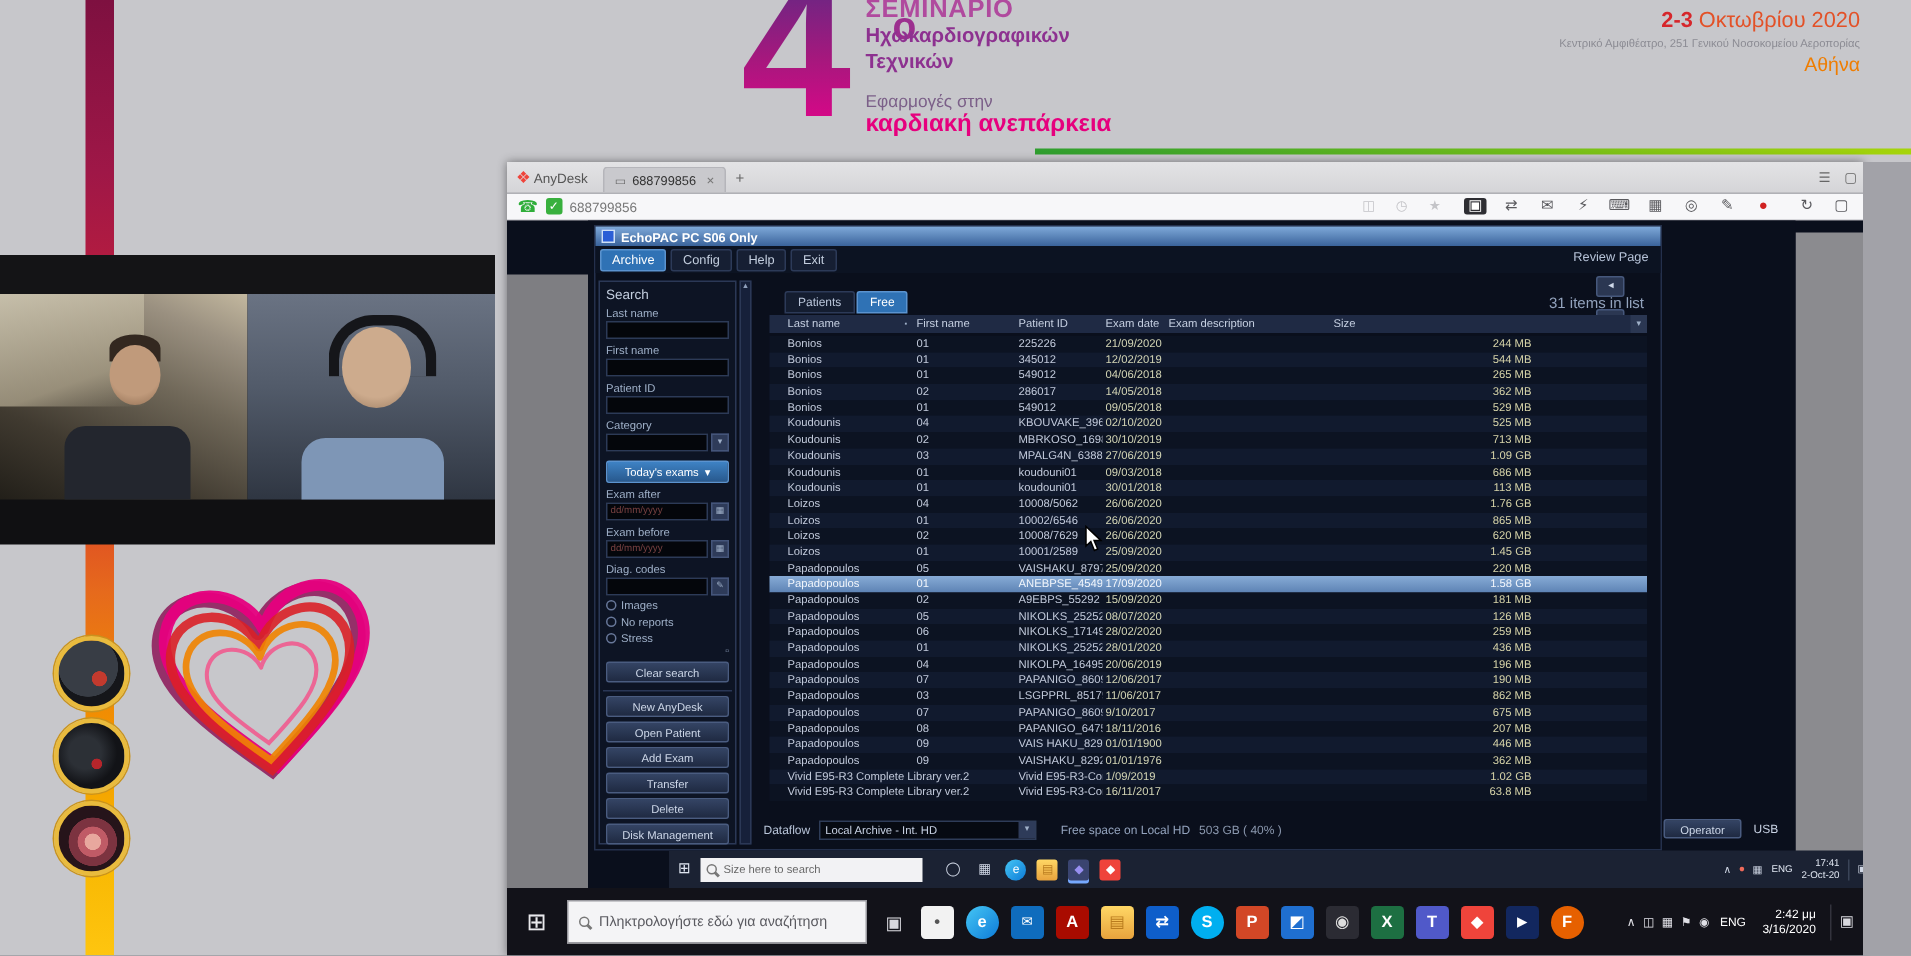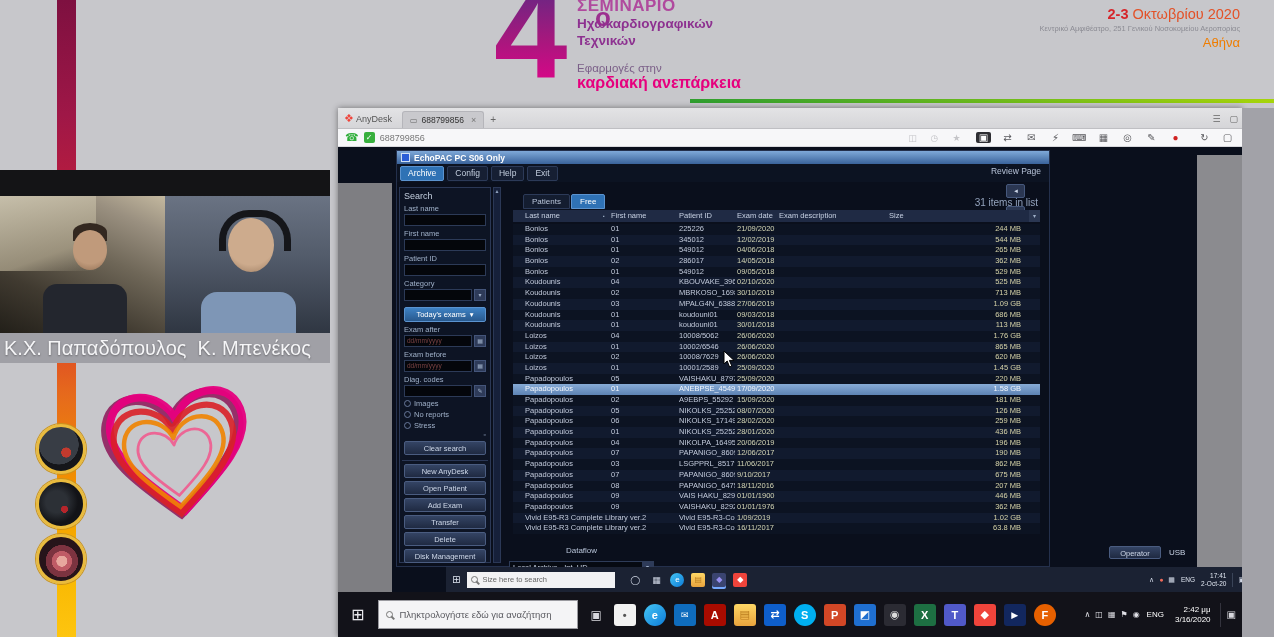--- a/index.html
+++ b/index.html
@@ -60,21 +60,21 @@
   .tb-address{font-size:9px;color:#777;}
   .tb-faint{margin-left:auto;display:flex;gap:7px;color:#c4c4c8;font-size:9px;}
   .tb-main{display:flex;gap:9px;color:#5a5a5e;font-size:10px;margin-left:12px;align-items:center;}
   .tb-main .ic,.tb-faint .ic,.tb-right .ic{width:15px;text-align:center;}
   .tb-right{margin-left:14px;display:flex;gap:8px;color:#5a5a5e;font-size:10px;}
   
   .remote{position:absolute;left:0;top:39px;width:904px;height:445px;background:#0a0f1c;}
   .lb-left{position:absolute;left:0;top:36px;width:54px;height:409px;background:#7e7e82;}
   .lb-right{position:absolute;right:0;top:8px;width:45px;height:437px;background:#8b8b8f;}
   .screen{position:absolute;left:54px;top:0;width:805px;height:445px;background:#0a0f1c;}
-  .epc-window{position:absolute;left:4px;top:3px;width:654px;height:417px;background:#0a0f1c;border:1px solid #24304c;box-sizing:border-box;}
+  .epc-window{position:absolute;left:4px;top:3px;width:712px;height:417px;background:#0a0f1c;border:1px solid #24304c;box-sizing:border-box;}
   .epc-titlebar{height:13px;background:linear-gradient(180deg,#7fa9d9,#3a639b);display:flex;align-items:center;gap:4px;padding:0 4px;font-size:8.5px;font-weight:bold;color:#fff;}
   .epc-appicon{width:7px;height:7px;background:#2b5ed6;border:1px solid #cfe0f5;}
   .epc-menubar{height:18px;background:#0c1322;display:flex;align-items:center;gap:3px;padding:0 3px;position:relative;}
   .menu-item{height:13px;line-height:13px;padding:0 7px;font-size:8.5px;color:#c3cede;background:#161f33;border:1px solid #2c3a58;border-radius:2px;}
   .menu-item[data-state=active]{background:#2f72b5;color:#fff;border-color:#5b93cf;}
   .review-wrap{position:absolute;right:8px;top:2px;display:flex;align-items:center;gap:8px;flex-direction:column;}
   .review-label{font-size:8.5px;color:#b7c3d8;}
   .nav-btn{width:17px;height:12px;background:#2b3752;border:1px solid #46587c;color:#cfd9ea;font-size:6px;line-height:12px;text-align:center;border-radius:2px;}
   .epc-body{position:absolute;left:0;top:31px;right:0;bottom:0;}
   
@@ -110,21 +110,21 @@
   .exam-row[data-state=selected]{background:linear-gradient(#87abd6,#5d83b4);color:#f2f6fc;}
   .exam-row span{position:absolute;top:0;white-space:nowrap;}
   .cl{left:12px;}
   .cf{left:98px;}
   .cp{left:166px;width:56px;overflow:hidden;}
   .cd{left:224px;color:#d2d4b4;}
   .cs{left:420px;width:88px;text-align:right;color:#d6d3a8;}
   .exam-row[data-state=selected] .cd,.exam-row[data-state=selected] .cs{color:#f2f6fc;}
   .cursor{position:absolute;left:210px;top:156px;z-index:5;}
   
-  .dataflow-bar{position:absolute;left:112px;top:364px;height:14px;display:flex;align-items:center;gap:6px;font-size:8px;color:#b8c4d8;flex-direction:column;}
+  .dataflow-bar{position:absolute;left:112px;top:364px;height:14px;display:flex;align-items:center;gap:6px;font-size:8px;color:#b8c4d8;}
   .df-select{width:145px;height:13px;background:#060a12;border:1px solid #2e3c58;color:#c8d2e4;font-size:7.5px;display:flex;align-items:center;justify-content:space-between;padding:0 0 0 3px;box-sizing:border-box;}
   .df-arrow{width:11px;height:11px;background:#2e3b59;color:#9fb0c8;font-size:6px;text-align:center;line-height:11px;}
   .df-free{color:#93a3bd;margin-left:10px;}
   .df-val{color:#8a97ad;}
   .operator-btn{position:absolute;left:712px;top:364px;width:52px;height:13px;background:linear-gradient(#344464,#1f2a42);border:1px solid #4a5c80;color:#cdd7e8;font-size:7.5px;text-align:center;line-height:13px;border-radius:2px;box-sizing:border-box;}
   .usb-label{position:absolute;left:772px;top:364px;font-size:8px;color:#c8d2e4;line-height:13px;}
   
   .remote-taskbar{position:absolute;left:54px;top:420px;width:805px;height:25px;background:#1b2233;display:flex;align-items:center;padding:0 6px;gap:7px;box-sizing:border-box;}
   .rt-start{color:#dfe5f0;font-size:10px;}
   .rt-search{width:148px;height:16px;background:#f2f2f4;display:flex;align-items:center;gap:3px;padding:0 4px;font-size:7.5px;color:#666;box-sizing:border-box;}
@@ -183,21 +183,20 @@
         <div class="hair"></div>
         <div class="head"></div>
         <div class="body"></div>
       </div>
       <div class="cam cam-right">
         <div class="phones"></div>
         <div class="head"></div>
         <div class="shirt"></div>
       </div>
     </div>
-    <div class="name-bar">Κ.Χ. Παπαδόπουλος  Κ. Μπενέκος</div>
   </div>
 
   <div class="medallions">
     <div class="medallion"></div>
     <div class="medallion"></div>
     <div class="medallion"></div>
   </div>
   <svg class="heart-svg" width="168" height="170" viewBox="0 0 170 170">
     <g transform="rotate(-6 85 85)" fill="none" stroke-linecap="round">
       <path d="M85 45 C73 14 28 9 19 41 C10 72 45 103 85 138 C125 103 160 72 151 41 C142 9 97 14 85 45" stroke="#8f1f5e" stroke-width="10" opacity="0.9"></path>

